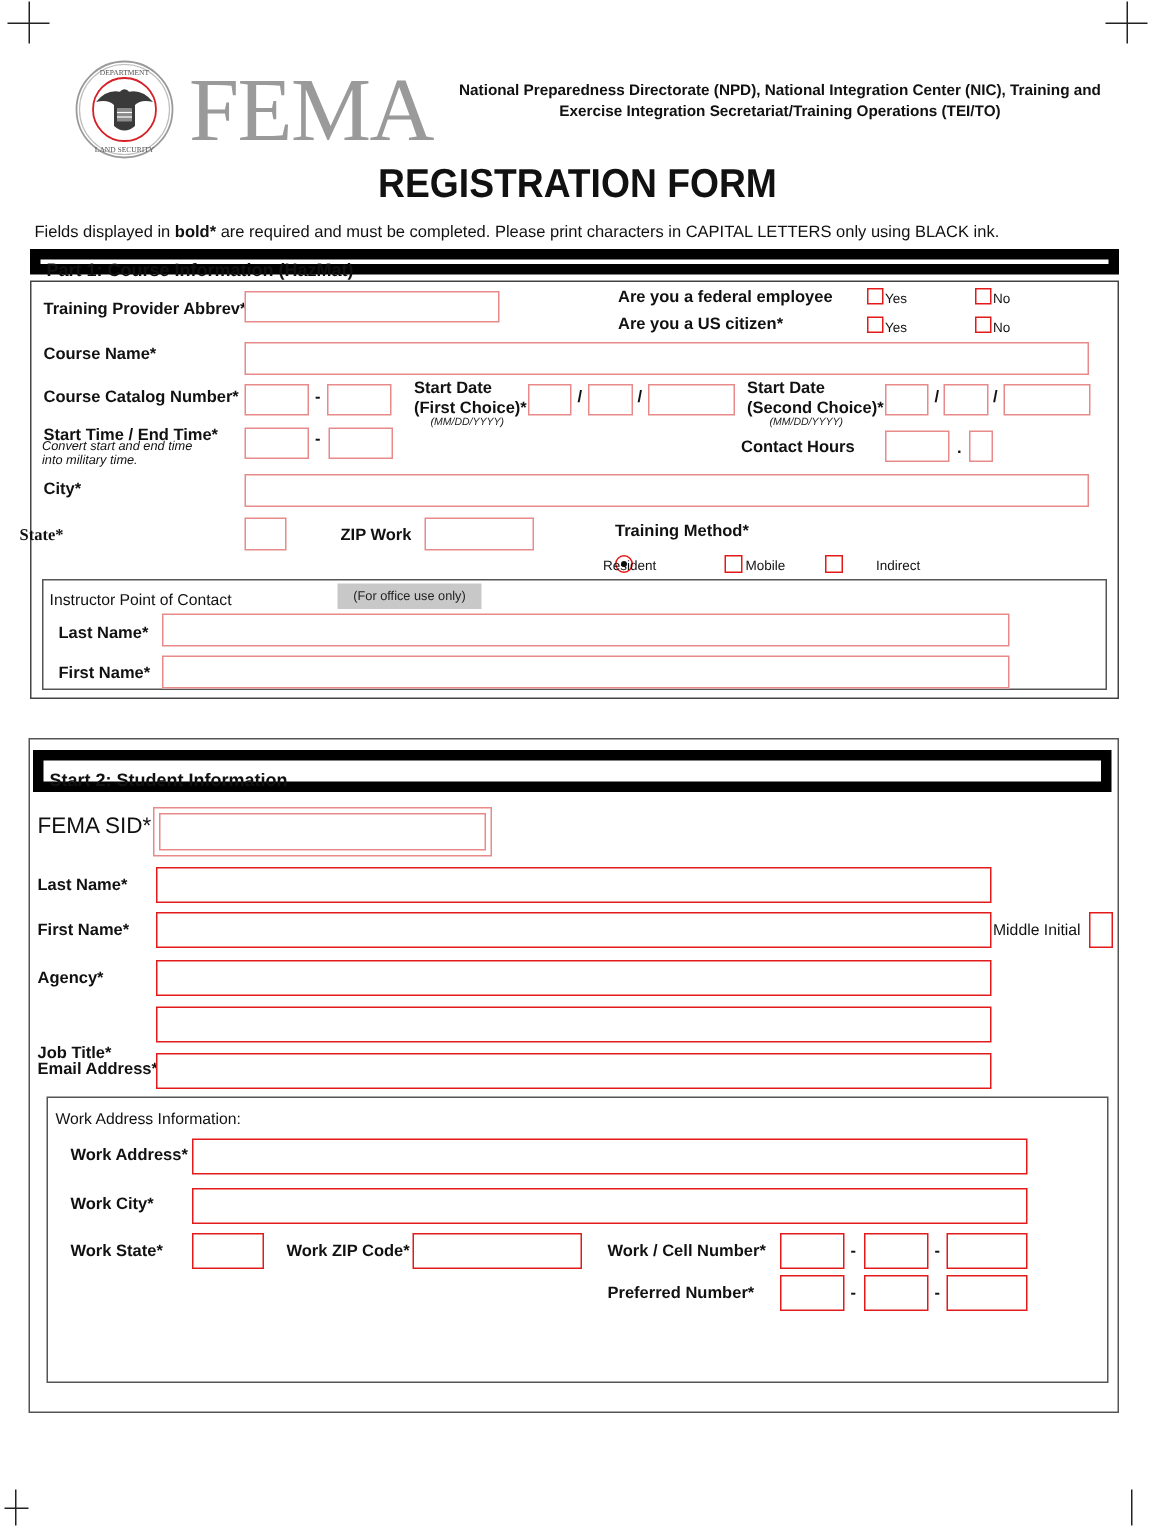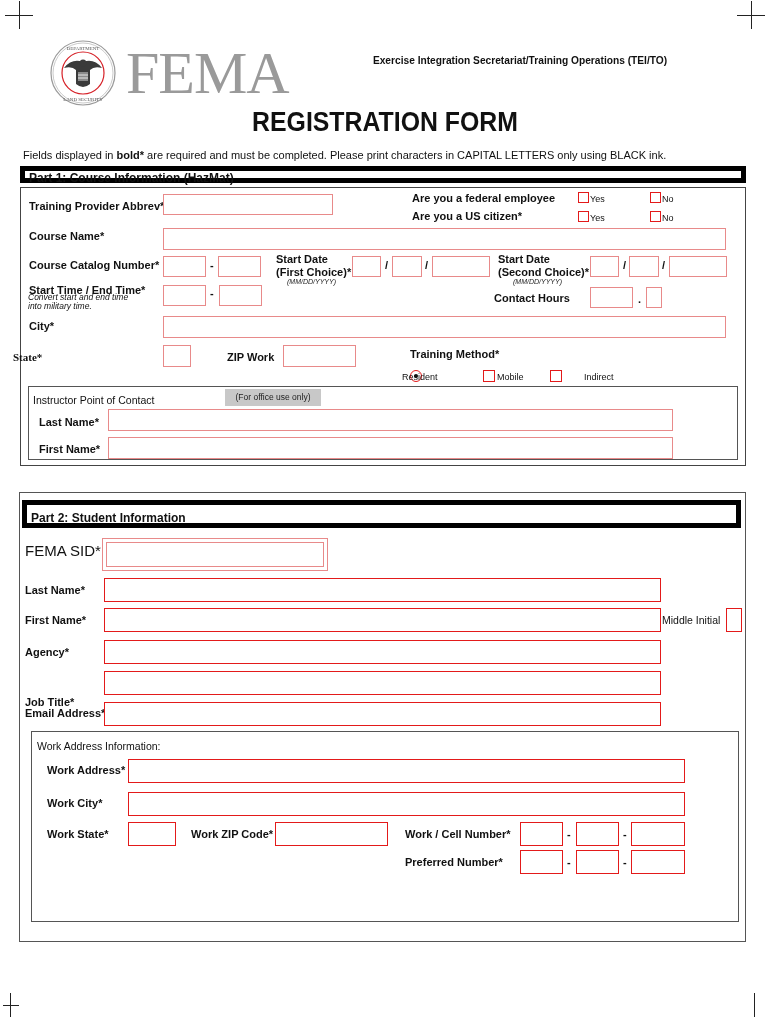--- a/index.html
+++ b/index.html
@@ -10,21 +10,21 @@
   .crop-v { position: absolute; width: 1px; background: #222; }
   .lbl { position: absolute; font-size: 11px; font-weight: bold; white-space: nowrap; }
   .lbl-n { position: absolute; font-size: 10.5px; white-space: nowrap; }
   .small-it { position: absolute; font-size: 7px; font-style: italic; white-space: nowrap; color: #222; }
   .fld { position: absolute; box-sizing: border-box; border: 1px solid #e88a8a; background: #fff; }
   .fld.strong { border: 1.5px solid #e31a1a; }
   .sep { position: absolute; font-size: 11px; font-weight: bold; }
   .cb { position: absolute; width: 11px; height: 11px; box-sizing: border-box; border: 1.5px solid #e31a1a; background: #fff; }
   .cb-lbl { position: absolute; font-size: 9px; white-space: nowrap; }
   .box { position: absolute; box-sizing: border-box; border: 1px solid #444; }
-  .part-hdr { position: absolute; box-sizing: border-box; border: 5px solid #000000; font-weight: bold; font-size: 12px; padding-left: 4px; }
+  .part-hdr { position: absolute; box-sizing: border-box; border: 7px solid #000000; font-weight: bold; font-size: 12px; padding-left: 4px; }
 </style>
 </head>
 <body>
 
 <div class="crop-h" style="left:5px;top:15px;width:28px;"></div>
 <div class="crop-v" style="left:19px;top:1px;height:28px;"></div>
 <div class="crop-h" style="left:737px;top:15px;width:28px;"></div>
 <div class="crop-v" style="left:751px;top:1px;height:28px;"></div>
 <div class="crop-h" style="left:3px;top:1005px;width:16px;"></div>
 <div class="crop-v" style="left:10px;top:993px;height:24px;"></div>
@@ -40,20 +40,21 @@
     <rect x="28" y="32" width="10" height="9" fill="#8a8a8a"></rect>
     <line x1="28" y1="35" x2="38" y2="35" stroke="#fff" stroke-width="0.8"></line>
     <line x1="28" y1="38" x2="38" y2="38" stroke="#fff" stroke-width="0.8"></line>
     <text x="33" y="10" font-size="5" text-anchor="middle" fill="#555" font-family="Liberation Serif, serif">DEPARTMENT</text>
     <text x="33" y="61" font-size="5" text-anchor="middle" fill="#555" font-family="Liberation Serif, serif">LAND SECURITY</text>
   </svg>
 </div>
 <div class="abs" style="left:126px;top:40px;font-family:'Liberation Serif',serif;font-size:60px;color:#9a9a9a;letter-spacing:-1px;line-height:66px;">FEMA</div>
 
 <div class="abs" style="left:275px;top:54px;width:490px;text-align:center;font-size:10.2px;font-weight:bold;line-height:13.5px;">
+  <div>National Preparedness Directorate (NPD), National Integration Center (NIC), Training and</div>
   <div>Exercise Integration Secretariat/Training Operations (TEI/TO)</div>
 </div>
 
 <div class="abs" style="left:0;top:107px;width:770px;text-align:center;font-size:27px;font-weight:bold;transform:scaleX(0.92);">REGISTRATION FORM</div>
 
 <div class="abs" style="left:23px;top:149px;font-size:11px;white-space:nowrap;">
   <span>Fields displayed in </span><b>bold*</b><span> are required and must be completed. Please print characters in CAPITAL LETTERS only using BLACK ink.</span>
 </div>
 
 <div class="part-hdr" style="left:20px;top:166px;width:726px;height:17px;line-height:15px;">Part 1:  Course Information (HazMat)</div>
@@ -138,21 +139,21 @@
 
 <div class="box" style="left:28px;top:386px;width:710px;height:74px;border-color:#555;"></div>
 <div class="lbl-n" style="left:33px;top:394px;">Instructor Point of Contact</div>
 <div class="abs" style="left:225px;top:389px;width:96px;height:17px;background:#c8c8c8;font-size:8.5px;text-align:center;line-height:16px;color:#222;">(For office use only)</div>
 <div class="lbl" style="left:39px;top:416px;">Last Name*</div>
 <div class="fld" style="left:108px;top:409px;width:565px;height:22px;"></div>
 <div class="lbl" style="left:39px;top:443px;">First Name*</div>
 <div class="fld" style="left:108px;top:437px;width:565px;height:22px;"></div>
 
 <div class="box" style="left:19px;top:492px;width:727px;height:450px;border-color:#555;"></div>
-<div class="part-hdr" style="left:22px;top:500px;width:719px;height:28px;line-height:27px;">Part 2:  Student Information</div>
+<div class="part-hdr" style="left:22px;top:500px;width:719px;height:28px;line-height:27px;">Start 2:  Student Information</div>
 
 <div class="abs" style="left:25px;top:542px;font-size:15px;white-space:nowrap;">FEMA SID*</div>
 <div class="abs" style="left:102px;top:538px;width:226px;height:33px;box-sizing:border-box;border:1px solid #e88a8a;"></div>
 <div class="fld" style="left:106px;top:542px;width:218px;height:25px;"></div>
 
 <div class="lbl" style="left:25px;top:584px;">Last Name*</div>
 <div class="fld strong" style="left:104px;top:578px;width:557px;height:24px;"></div>
 
 <div class="lbl" style="left:25px;top:614px;">First Name*</div>
 <div class="fld strong" style="left:104px;top:608px;width:557px;height:24px;"></div>

